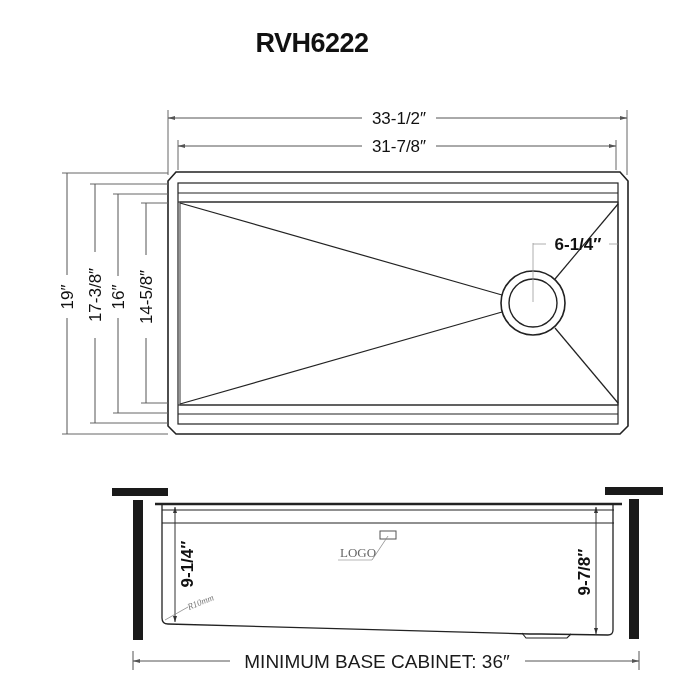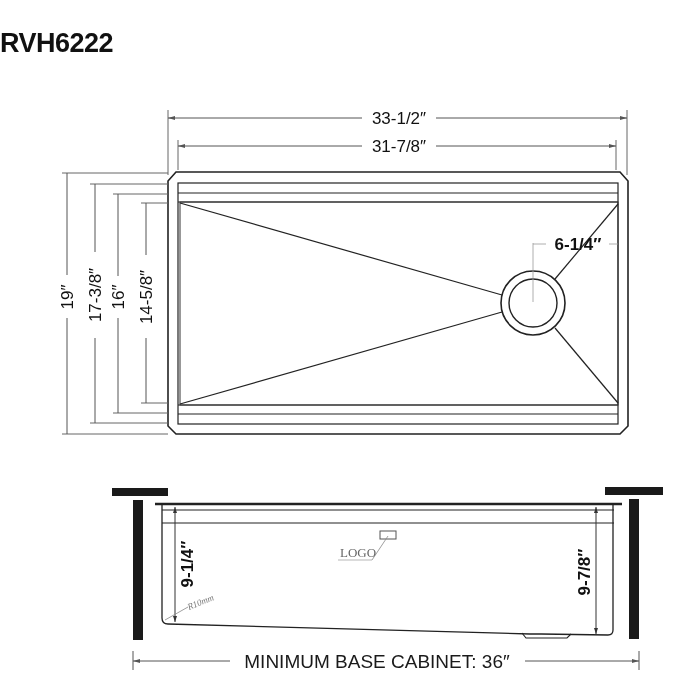--- a/index.html
+++ b/index.html
@@ -1,17 +1,17 @@
 <!DOCTYPE html>
 <html><head>
 <meta charset="utf-8">
 <style>
   html, body { margin:0; padding:0; background:#ffffff; }
   body { width:700px; height:700px; position:relative; overflow:hidden; font-family:"Liberation Sans", sans-serif; }
-  .title { position:absolute; left:0; top:28px; width:624px; font-family:"Liberation Sans", sans-serif; font-weight:bold; font-size:27px; color:#111; letter-spacing:-0.5px; }
+  .title { position:absolute; left:0; top:28px; width:624px; text-align:center; font-family:"Liberation Sans", sans-serif; font-weight:bold; font-size:27px; color:#111; letter-spacing:-0.5px; }
   svg { position:absolute; left:0; top:0; }
   .dimtext { font-family:"Liberation Sans", sans-serif; font-size:17px; fill:#111; }
   .dimtext-b { font-family:"Liberation Sans", sans-serif; font-size:17px; font-weight:bold; fill:#111; }
   .label-serif { font-family:"Liberation Serif", serif; font-size:13px; fill:#666; }
   .small-serif { font-family:"Liberation Serif", serif; font-size:9px; fill:#777; font-style:italic; }
   .cab { font-family:"Liberation Sans", sans-serif; font-size:19px; fill:#1a1a1a; }
 </style>
 </head>
 <body>
 

